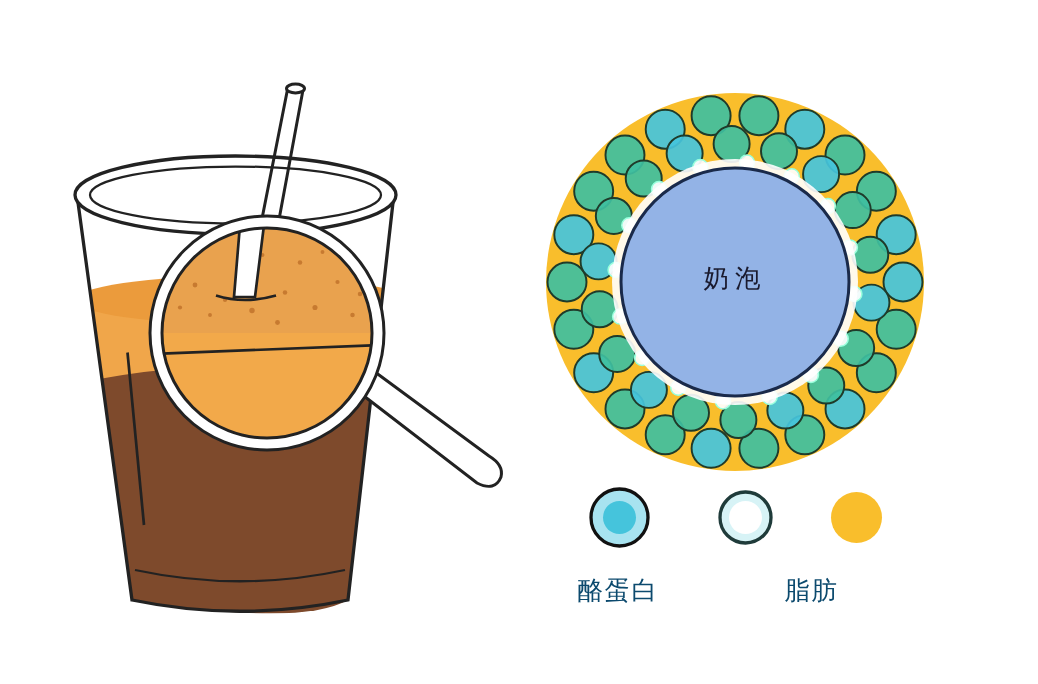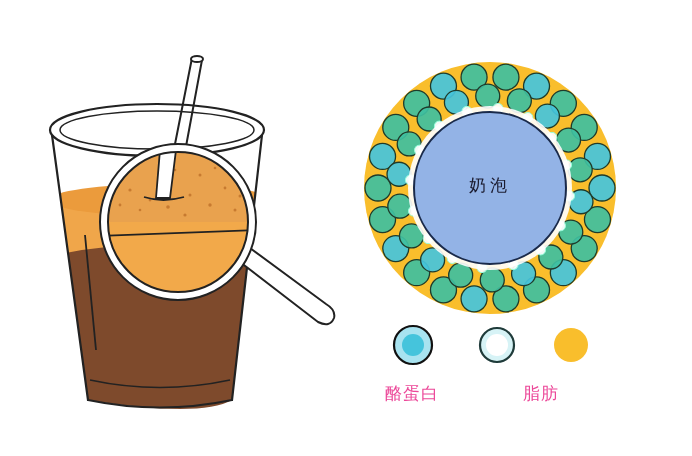--- a/index.html
+++ b/index.html
@@ -1,18 +1,18 @@
 <!DOCTYPE html>
 <html><head>
 <meta charset="utf-8">
 <style>
   html,body{margin:0;padding:0;background:#fff;}
   #root{position:relative;width:640px;height:456px;overflow:hidden;background:#fff;font-family:"DejaVu Sans","Liberation Sans",sans-serif;}
   svg{position:absolute;left:0;top:0;}
-  .legend-label{position:absolute;top:382px;font-size:17px;color:#ec4899;letter-spacing:1px;}
+  .legend-label{position:absolute;top:382px;font-size:17px;color:#0c4a6e;letter-spacing:1px;}
   .center-label{position:absolute;left:450px;top:174px;width:80px;text-align:center;font-size:17px;color:#1a1a2e;letter-spacing:4px;}
 </style>
 </head>
 <body>
 
 <div id="root">
   <svg width="692" height="456" viewBox="0 0 692 456">
     <defs>
       <clipPath id="cupClip">
         <path d="M52 135 L88 400 Q200 418 232 400 L262 135 Z"></path>

